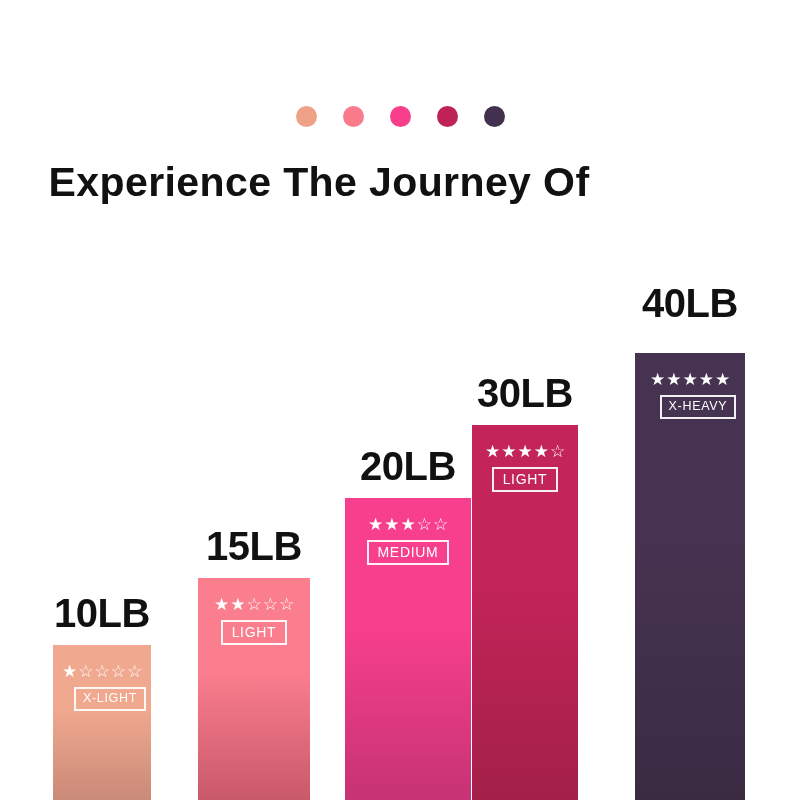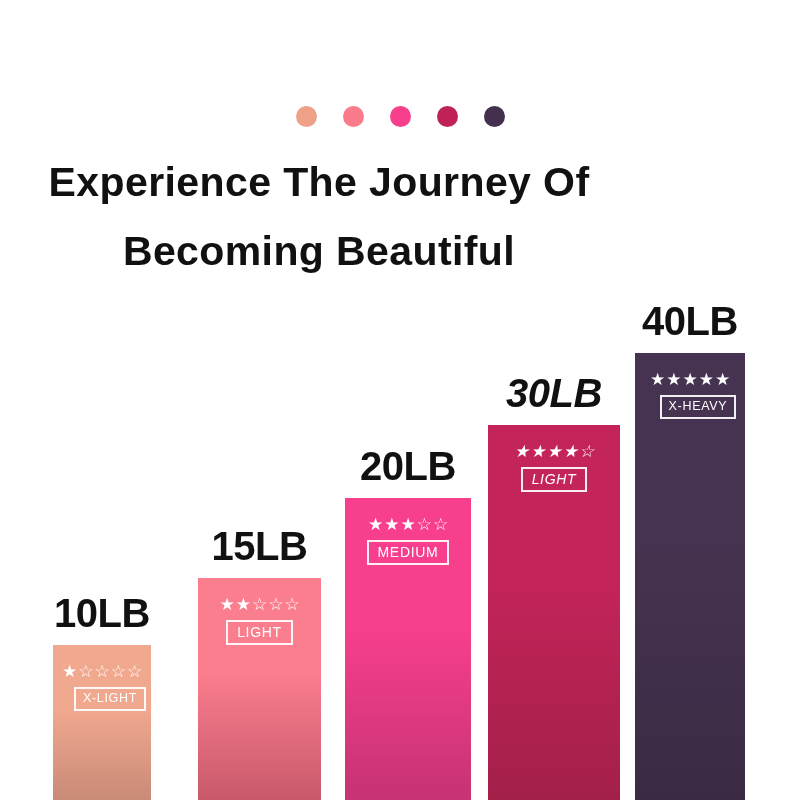--- a/index.html
+++ b/index.html
@@ -130,40 +130,39 @@
   <div id="dot-row">
       <span class="dot" style="background: rgb(239, 161, 136);"></span>
       <span class="dot" style="background: rgb(250, 123, 140);"></span>
       <span class="dot" style="background: rgb(247, 63, 139);"></span>
       <span class="dot" style="background: rgb(191, 35, 86);"></span>
       <span class="dot" style="background: rgb(67, 48, 78);"></span>
     </div>
 
   <div id="headline">
     <span class="hl-line">Experience The Journey Of</span>
-    <span class="hl-line">Becoming Beautiful</span>
   </div>
 
   <div id="chart">
       <div class="bar-group" style="left: 53px; width: 98px; height: 213px;">
         <div class="bar-weight" style="bottom: 167px;">10LB</div>
         <div class="bar" style="height: 155px; background: linear-gradient(rgb(240, 168, 142) 0%, rgb(240, 168, 142) 42%, rgb(201, 138, 120) 100%);">
           <div class="bar-inner">
             <div class="stars">
               <span class="star">★</span>
               <span class="star">☆</span>
               <span class="star">☆</span>
               <span class="star">☆</span>
               <span class="star">☆</span>
             </div>
             <div class="tier-badge small">X-LIGHT</div>
           </div>
         </div>
       </div>
-      <div class="bar-group" style="left: 198px; width: 112px; height: 280px; padding-left: 11px;">
+      <div class="bar-group" style="left: 198px; width: 112px; height: 280px;">
         <div class="bar-weight" style="bottom: 234px;">15LB</div>
         <div class="bar" style="height: 222px; background: linear-gradient(rgb(251, 126, 142) 0%, rgb(251, 126, 142) 42%, rgb(200, 89, 107) 100%);">
           <div class="bar-inner">
             <div class="stars">
               <span class="star">★</span>
               <span class="star">★</span>
               <span class="star">☆</span>
               <span class="star">☆</span>
               <span class="star">☆</span>
             </div>
@@ -179,37 +178,37 @@
               <span class="star">★</span>
               <span class="star">★</span>
               <span class="star">★</span>
               <span class="star">☆</span>
               <span class="star">☆</span>
             </div>
             <div class="tier-badge">MEDIUM</div>
           </div>
         </div>
       </div>
-      <div class="bar-group" style="left: 488px; width: 132px; height: 433px; font-style: italic;">
+      <div class="bar-group" style="left: 472px; width: 106px; height: 433px;">
         <div class="bar-weight" style="bottom: 387px;">30LB</div>
         <div class="bar" style="height: 375px; background: linear-gradient(rgb(195, 36, 89) 0%, rgb(195, 36, 89) 42%, rgb(163, 32, 73) 100%);">
           <div class="bar-inner">
             <div class="stars">
               <span class="star">★</span>
               <span class="star">★</span>
               <span class="star">★</span>
               <span class="star">★</span>
               <span class="star">☆</span>
             </div>
             <div class="tier-badge">LIGHT</div>
           </div>
         </div>
       </div>
       <div class="bar-group" style="left: 635px; width: 110px; height: 505px;">
-        <div class="bar-weight" style="bottom: 459px;">40LB</div>
+        <div class="bar-weight" style="bottom: 477px;">40LB</div>
         <div class="bar" style="height: 447px; background: linear-gradient(rgb(70, 51, 81) 0%, rgb(70, 51, 81) 42%, rgb(58, 43, 67) 100%);">
           <div class="bar-inner">
             <div class="stars">
               <span class="star">★</span>
               <span class="star">★</span>
               <span class="star">★</span>
               <span class="star">★</span>
               <span class="star">★</span>
             </div>
             <div class="tier-badge small">X-HEAVY</div>

